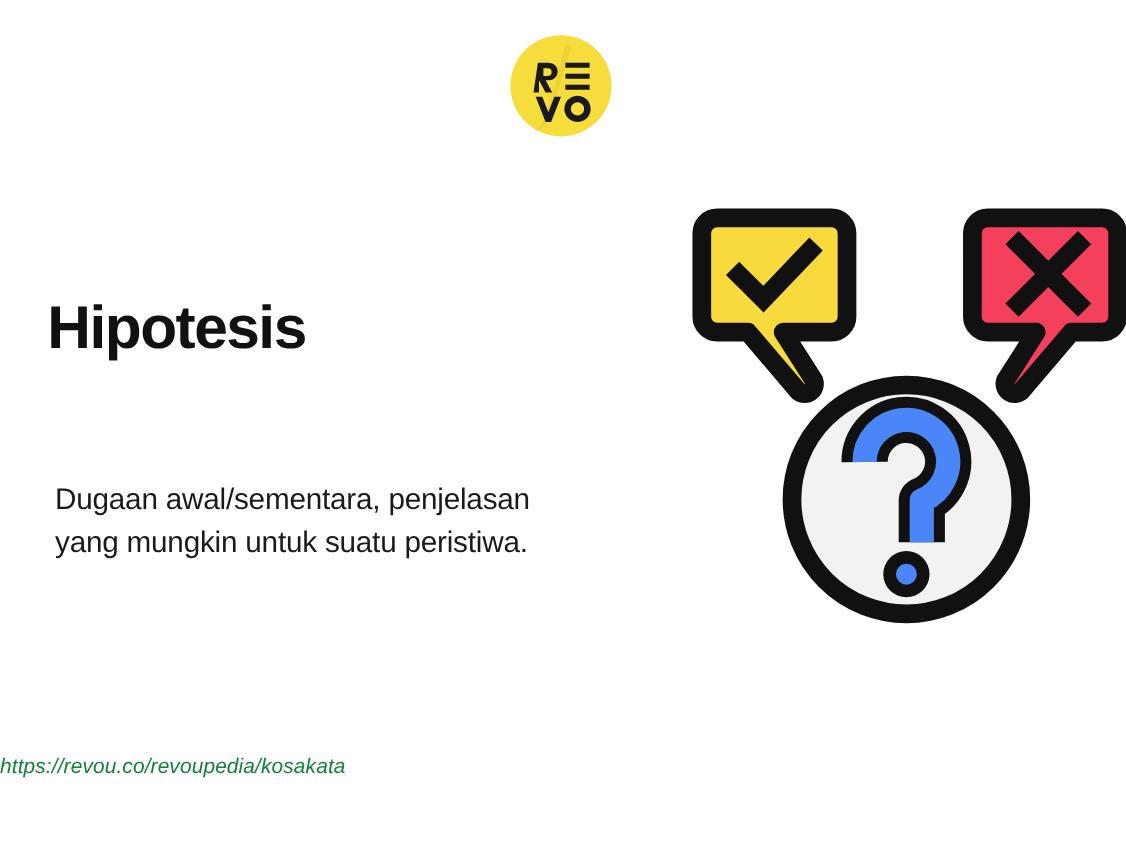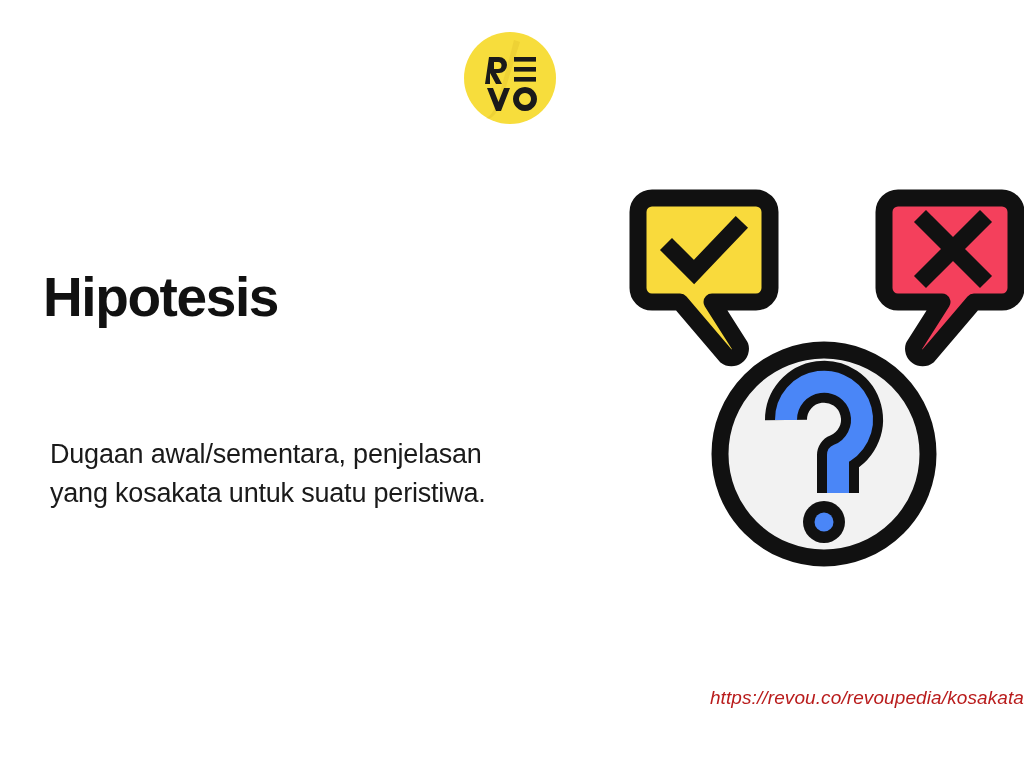--- a/index.html
+++ b/index.html
@@ -69,23 +69,23 @@
     height: 420px;
   }
   .illustration svg { display: block; }
 
   
   .footer {
     position: absolute;
     left: 0;
     top: 684px;
     width: 1024px;
-    text-align: right;
+    text-align: left;
     font-style: italic;
-    color: #b91c1c;
+    color: #15803d;
     font-size: 19px;
     line-height: 1.45;
     letter-spacing: 0.1px;
   }
   .footer .line { display: block; }
 </style>
 </head>
 <body>
 
 <div class="slide">
@@ -104,21 +104,21 @@
 
         <path d="M25 58 h6 l5.5 14 l5.5 -14 h6 l-9 23 h-5 z"></path>
 
         <path d="M63 57 a12 12 0 1 0 0.01 0 z M63 63 a6 6 0 1 1 -0.01 0 z"></path>
       </g>
     </svg>
   </div>
 
   <h1 class="title">Hipotesis</h1>
 
-  <p class="body-text">Dugaan awal/sementara, penjelasan yang kosakata untuk suatu peristiwa.</p>
+  <p class="body-text">Dugaan awal/sementara, penjelasan yang mungkin untuk suatu peristiwa.</p>
 
   <div class="illustration">
     <svg width="424" height="420" viewBox="0 0 424 420" aria-hidden="true">
 
       <g>
         <path d="M52 28
                  h104 a14 14 0 0 1 14 14
                  v76 a14 14 0 0 1 -14 14
                  h-44
                  l28 44 a9 9 0 0 1 -14 10

